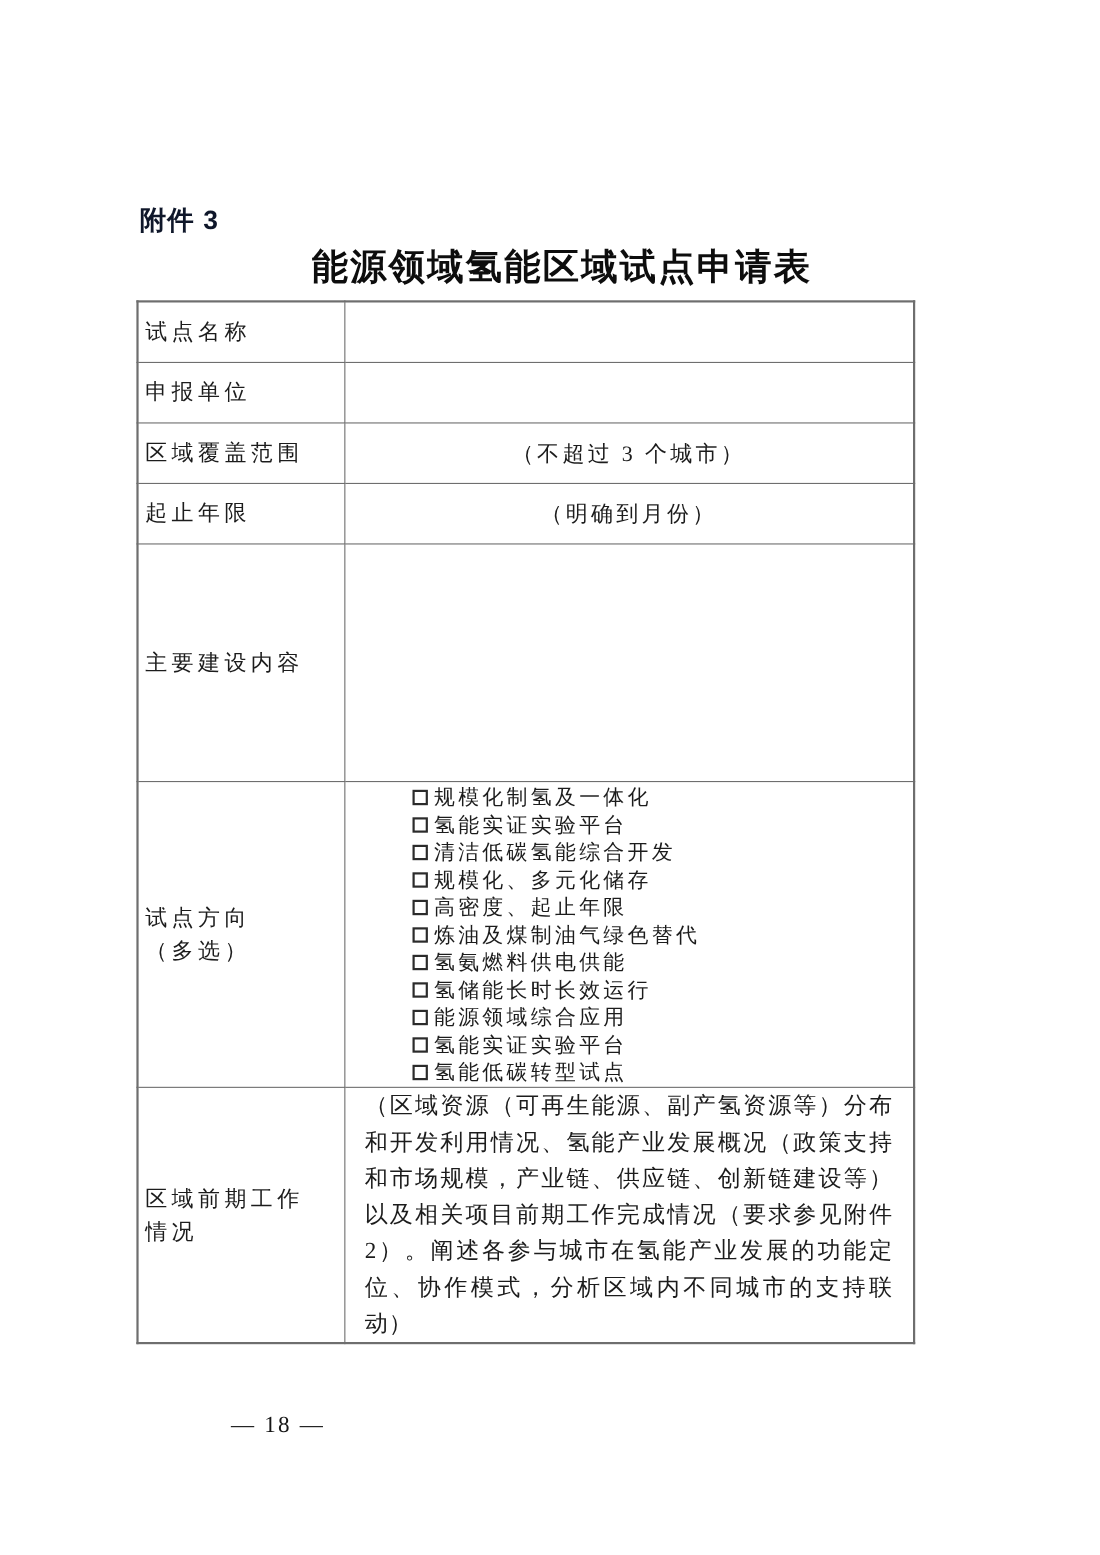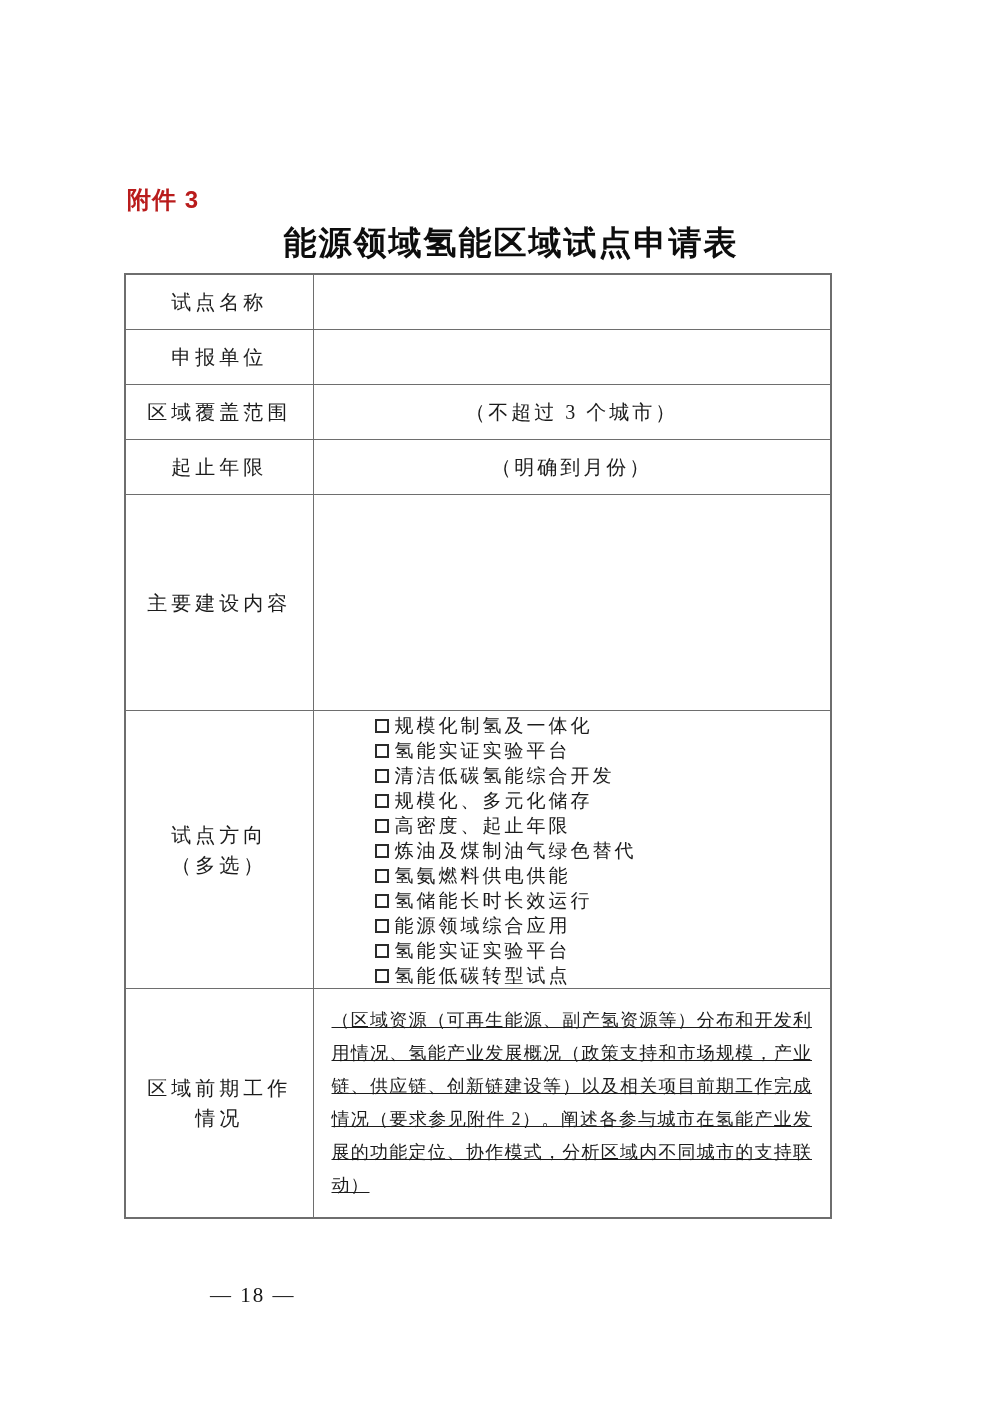--- a/index.html
+++ b/index.html
@@ -13,21 +13,21 @@
     position:relative;
     width:1000px;height:1414px;
     background:var(--bg);
     color:var(--ink);
     font-family:"Liberation Serif","DejaVu Serif",serif;
     overflow:hidden;
   }
   .attachment{
     position:absolute;left:127px;top:184px;
     font-family:"Liberation Sans","DejaVu Sans",sans-serif;
-    font-weight:bold;font-size:24px;color:#b91c1c;
+    font-weight:bold;font-size:24px;color:#0f172a;
     letter-spacing:1px;
   }
   .doc-title{
     position:absolute;left:511px;top:221px;
     transform:translateX(-50%);
     white-space:nowrap;
     font-weight:bold;font-size:33px;color:#0d0d0d;
     letter-spacing:2px;
   }
   table.form{
@@ -37,21 +37,20 @@
     table-layout:fixed;
     border:2px solid var(--border);
     font-size:20px;
   }
   table.form td{
     border:1px solid var(--border);
     vertical-align:middle;
     color:var(--ink);
   }
   td.lbl{
-    text-align:center;
     letter-spacing:4px;
     line-height:30px;
     padding:12px 6px;
   }
   td.val{
     text-align:center;
     letter-spacing:3px;
   }
   tr.r-s{height:40px;}
   tr.r-main{height:216px;}
@@ -68,25 +67,24 @@
   .cb{
     display:inline-block;
     width:14px;height:14px;
     border:2px solid #2b2b2b;
     margin-right:6px;
     vertical-align:-1px;
     background:#fff;
   }
   .prework{
     padding:0 18px 0 18px;
-    font-size:18px;
+    font-size:21px;
     line-height:33px;
     letter-spacing:1px;
     text-align:justify;
-    text-decoration:underline;
   }
   .page-number{
     position:absolute;left:183px;top:1283px;
     font-size:21px;color:#161616;
     letter-spacing:2px;
     white-space:nowrap;
     margin-left:27px;
   }
 </style>
 </head>

